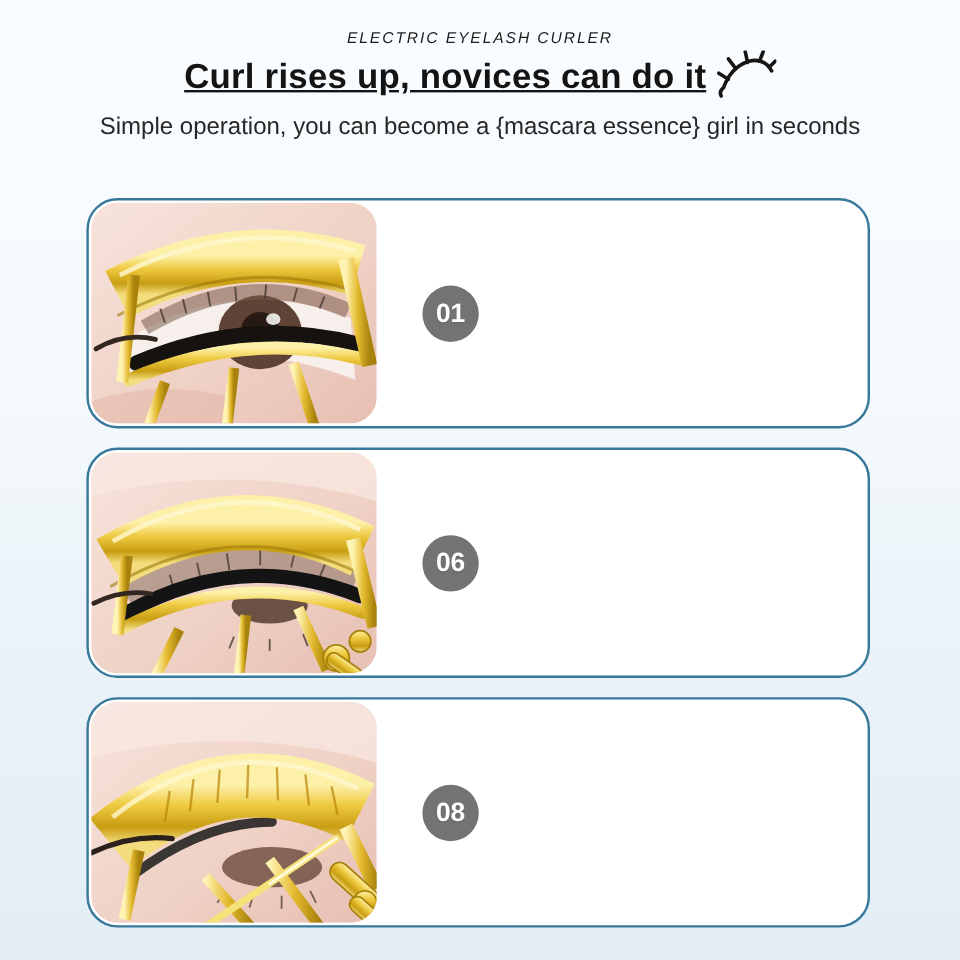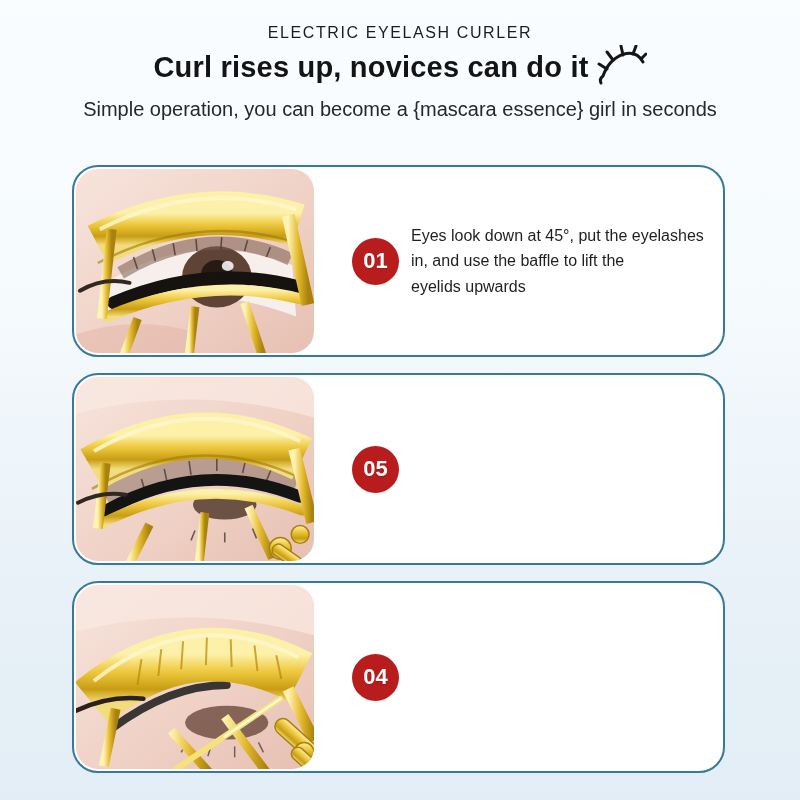--- a/index.html
+++ b/index.html
@@ -6,42 +6,42 @@
   body{
     width:800px;height:800px;overflow:hidden;position:relative;
     background:linear-gradient(180deg,#fafdff 0%,#f5fafd 38%,#e9f2f8 70%,#e2edf5 100%);
     font-family:"Liberation Sans",sans-serif;
     -webkit-font-smoothing:antialiased;
   }
   .defs-holder{position:absolute;width:0;height:0;overflow:hidden;}
   
   .header{text-align:center;padding-top:24px;}
   .eyebrow{
-    font-size:16px;font-weight:500;letter-spacing:1.6px;color:#1c1c1c;
+    font-size:13px;font-weight:500;letter-spacing:1.6px;color:#1c1c1c;font-style:italic;
   }
   .title-row{display:flex;justify-content:center;align-items:flex-start;margin-top:7px;height:40px;}
-  .title{font-size:29px;font-weight:800;color:#141414;letter-spacing:.2px;line-height:36px;}
+  .title{font-size:29px;font-weight:800;color:#141414;letter-spacing:.2px;line-height:36px;text-decoration:underline;}
   .lash-icon{margin-left:8px;margin-top:-4px;}
   .subtitle{margin-top:9px;font-size:20px;color:#272727;}
   
   .cards{position:absolute;left:72px;top:165px;width:653px;}
   .card{
     box-sizing:border-box;width:653px;height:192px;margin-bottom:16px;
     background:#ffffff;border:2px solid #37789b;border-radius:26px;
     display:flex;overflow:hidden;
   }
   .photo{
     width:238px;height:184px;margin:2px;border-radius:22px;overflow:hidden;flex-shrink:0;
   }
   .photo svg{display:block;width:100%;height:100%;}
   .content{
     flex:1;display:flex;align-items:center;padding-left:36px;padding-right:6px;gap:12px;
   }
   .badge{
-    width:47px;height:47px;border-radius:50%;background:#b91c1c;flex-shrink:0;
+    width:47px;height:47px;border-radius:50%;background:#737373;flex-shrink:0;
     color:#ffffff;font-weight:700;font-size:22px;
     display:flex;align-items:center;justify-content:center;
     text-shadow:0 1px 1px rgba(0,0,0,.15);
   }
   .step-text{
     font-size:16px;color:#1f1f1f;line-height:1.6;white-space:pre;
   }
 </style>
 </head>
 <body>
@@ -118,23 +118,20 @@
           <path d="M120,142 L114,192" stroke-width="9"></path>
           <path d="M170,138 L188,192" stroke-width="9"></path>
           <path d="M36,64 L26,154" stroke-width="10"></path>
           <path d="M214,50 L234,140" stroke-width="13"></path>
         </g>
         <path d="M4,126 Q28,112 54,118" stroke="#332722" stroke-width="4" fill="none" stroke-linecap="round"></path>
       </svg>
     </div>
     <div class="content">
       <div class="badge">01</div>
-      <div class="step-text">Eyes look down at 45°, put the eyelashes
-in, and use the baffle to lift the
-eyelids upwards</div>
     </div>
   </div>
 
   <div class="card">
     <div class="photo">
       <svg viewBox="0 0 240 192" preserveAspectRatio="xMidYMid slice">
         <rect width="240" height="192" fill="url(#skin)"></rect>
         <path d="M0,40 Q120,10 240,44 L240,0 L0,0 Z" fill="#f9e9e2" opacity="0.7"></path>
         <path d="M30,124 Q125,72 222,112" stroke="#8a6f63" stroke-width="24" fill="none" opacity="0.55"></path>
         <ellipse cx="150" cy="132" rx="32" ry="15" fill="#5d4437" opacity="0.9"></ellipse>
@@ -163,21 +160,21 @@
         </g>
         <g fill="url(#gold)" stroke="#a8820c" stroke-width="1.5">
           <circle cx="206" cy="176" r="11"></circle>
           <circle cx="226" cy="162" r="9"></circle>
           <rect x="196" y="178" width="34" height="12" rx="6" transform="rotate(35 213 184)"></rect>
         </g>
         <path d="M2,130 Q26,118 50,122" stroke="#332722" stroke-width="4" fill="none" stroke-linecap="round"></path>
       </svg>
     </div>
     <div class="content">
-      <div class="badge">05</div>
+      <div class="badge">06</div>
     </div>
   </div>
 
   <div class="card">
     <div class="photo">
       <svg viewBox="0 0 240 192" preserveAspectRatio="xMidYMid slice">
         <rect width="240" height="192" fill="url(#skin)"></rect>
         <path d="M0,50 Q120,20 240,54 L240,0 L0,0 Z" fill="#f9e9e2" opacity="0.7"></path>
         <path d="M36,148 Q95,104 152,104" stroke="#1a1a1a" stroke-width="8" fill="none" stroke-linecap="round" opacity="0.85"></path>
         <ellipse cx="152" cy="142" rx="42" ry="17" fill="#6a4a3c" opacity="0.8"></ellipse>
@@ -208,17 +205,17 @@
         <path d="M206,118 L150,156" stroke="#fff9d8" stroke-width="2.5" stroke-linecap="round"></path>
         <g fill="url(#gold)" stroke="#a8820c" stroke-width="1.5">
           <rect x="196" y="150" width="52" height="16" rx="8" transform="rotate(42 222 158)"></rect>
           <circle cx="230" cy="172" r="10"></circle>
           <rect x="214" y="176" width="40" height="13" rx="6.5" transform="rotate(42 234 182)"></rect>
         </g>
         <path d="M0,130 Q34,114 68,118" stroke="#2b211c" stroke-width="4.5" fill="none" stroke-linecap="round"></path>
       </svg>
     </div>
     <div class="content">
-      <div class="badge">04</div>
+      <div class="badge">08</div>
     </div>
   </div>
 
 </div>
 
 </body></html>

